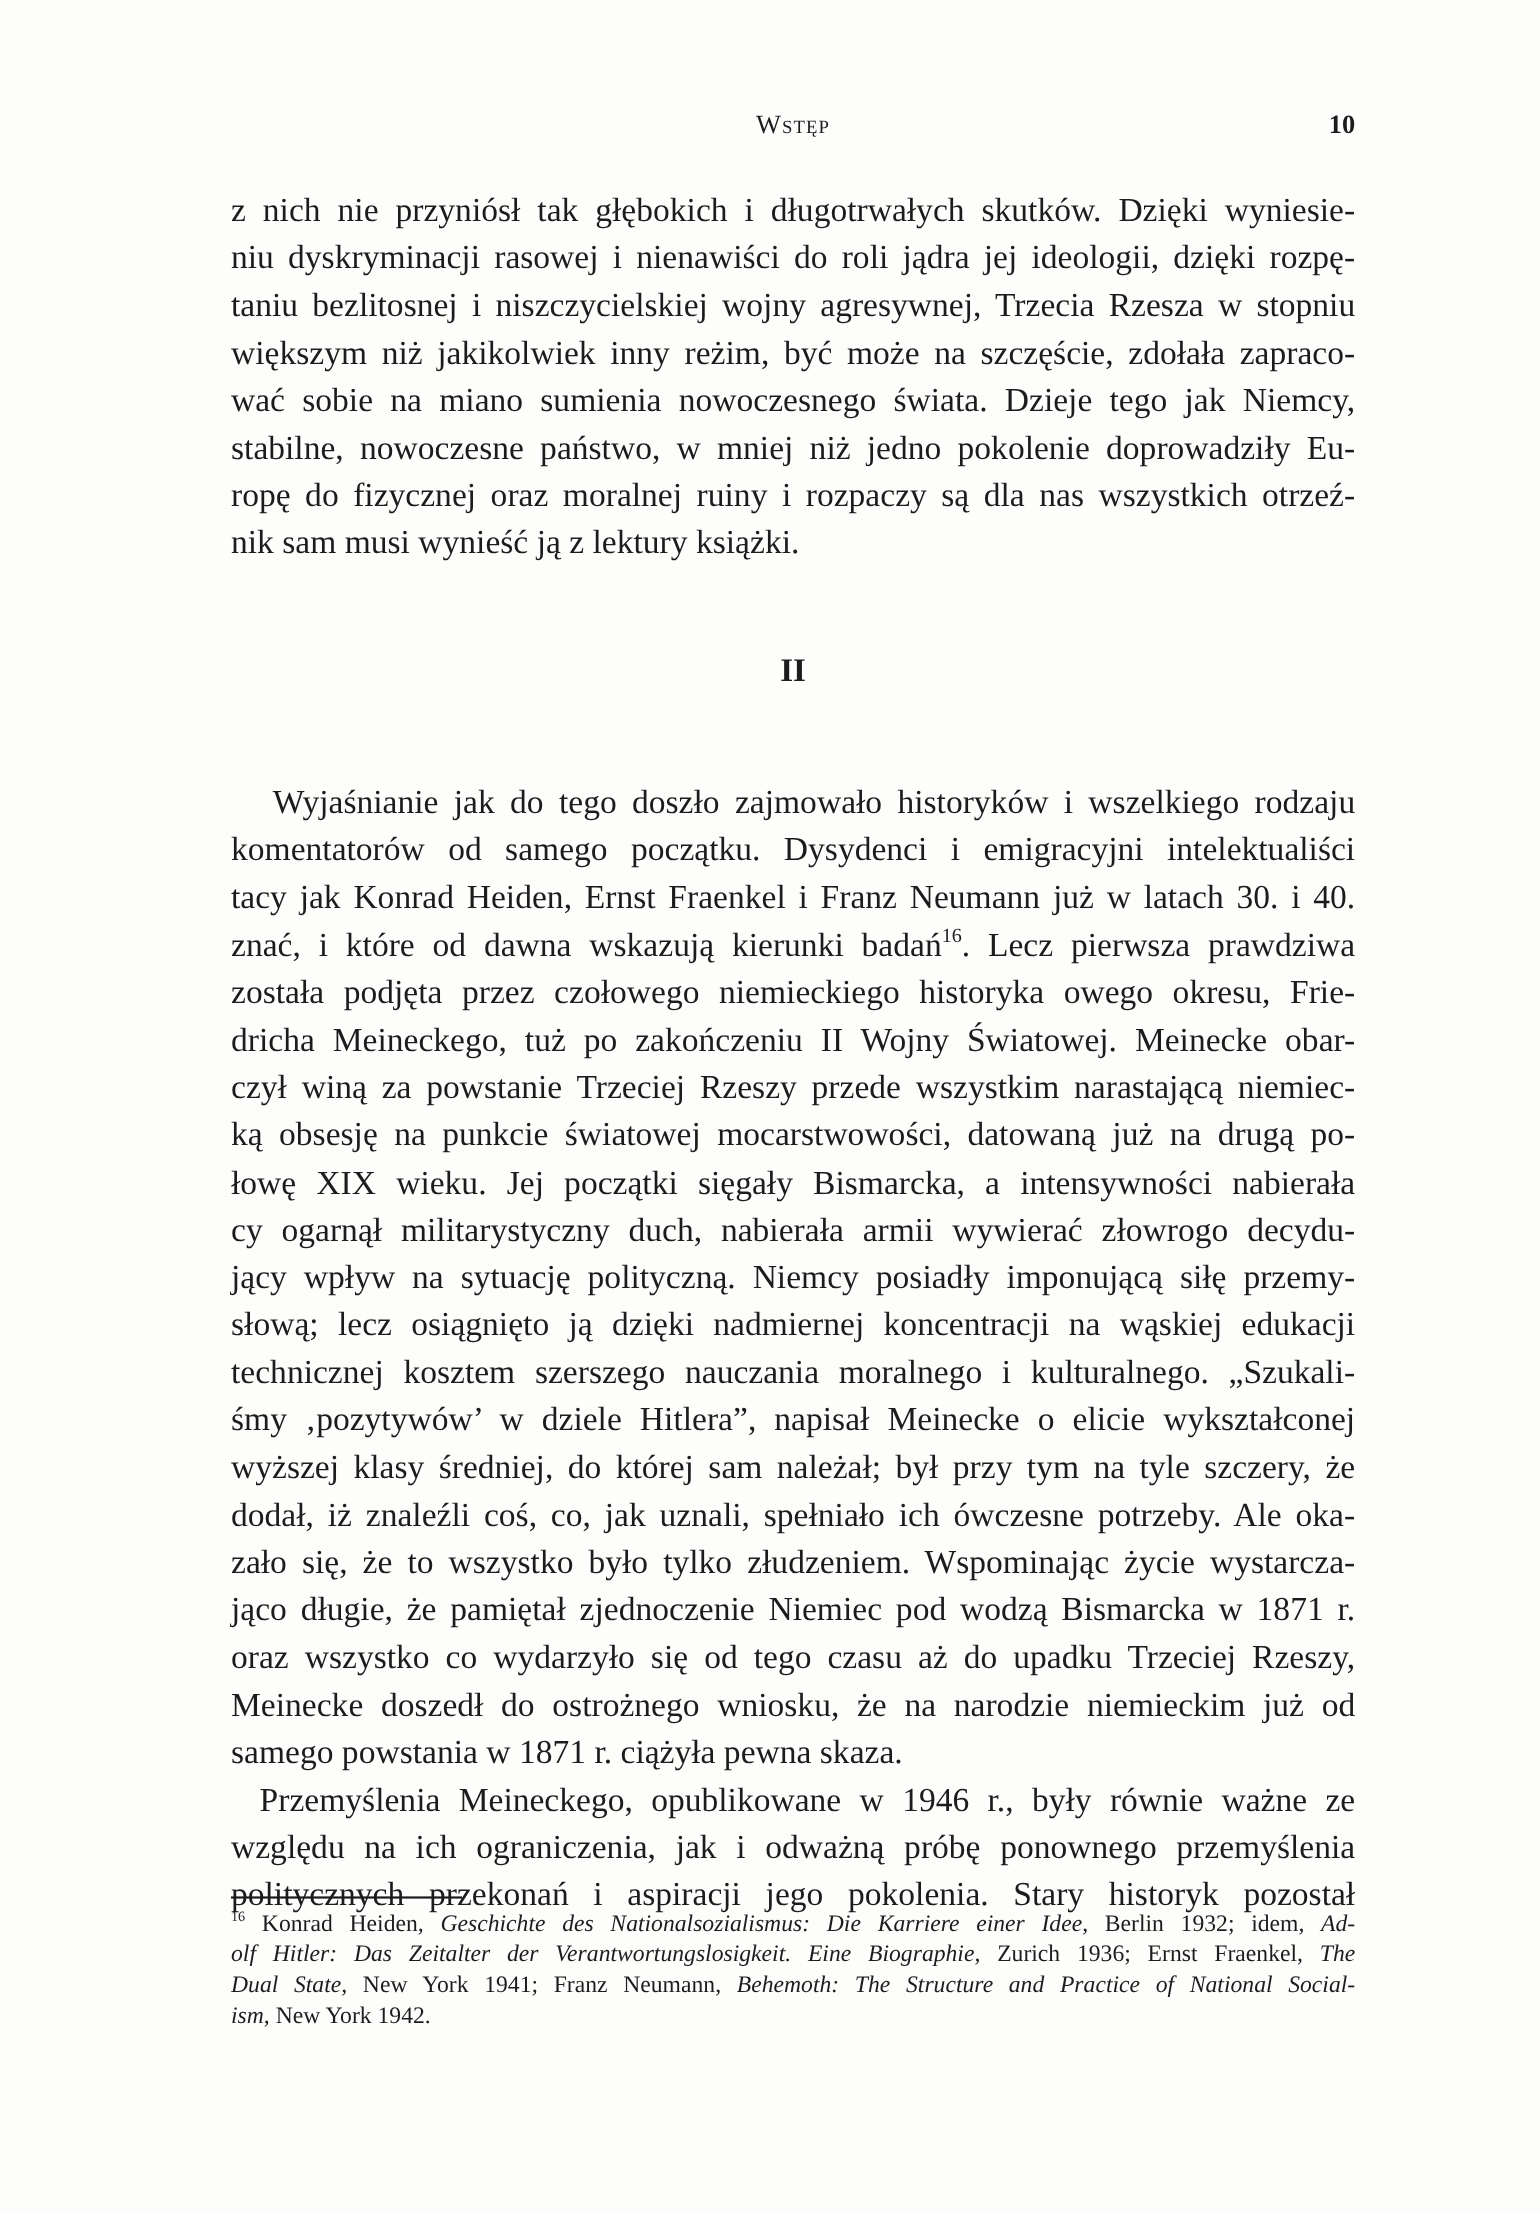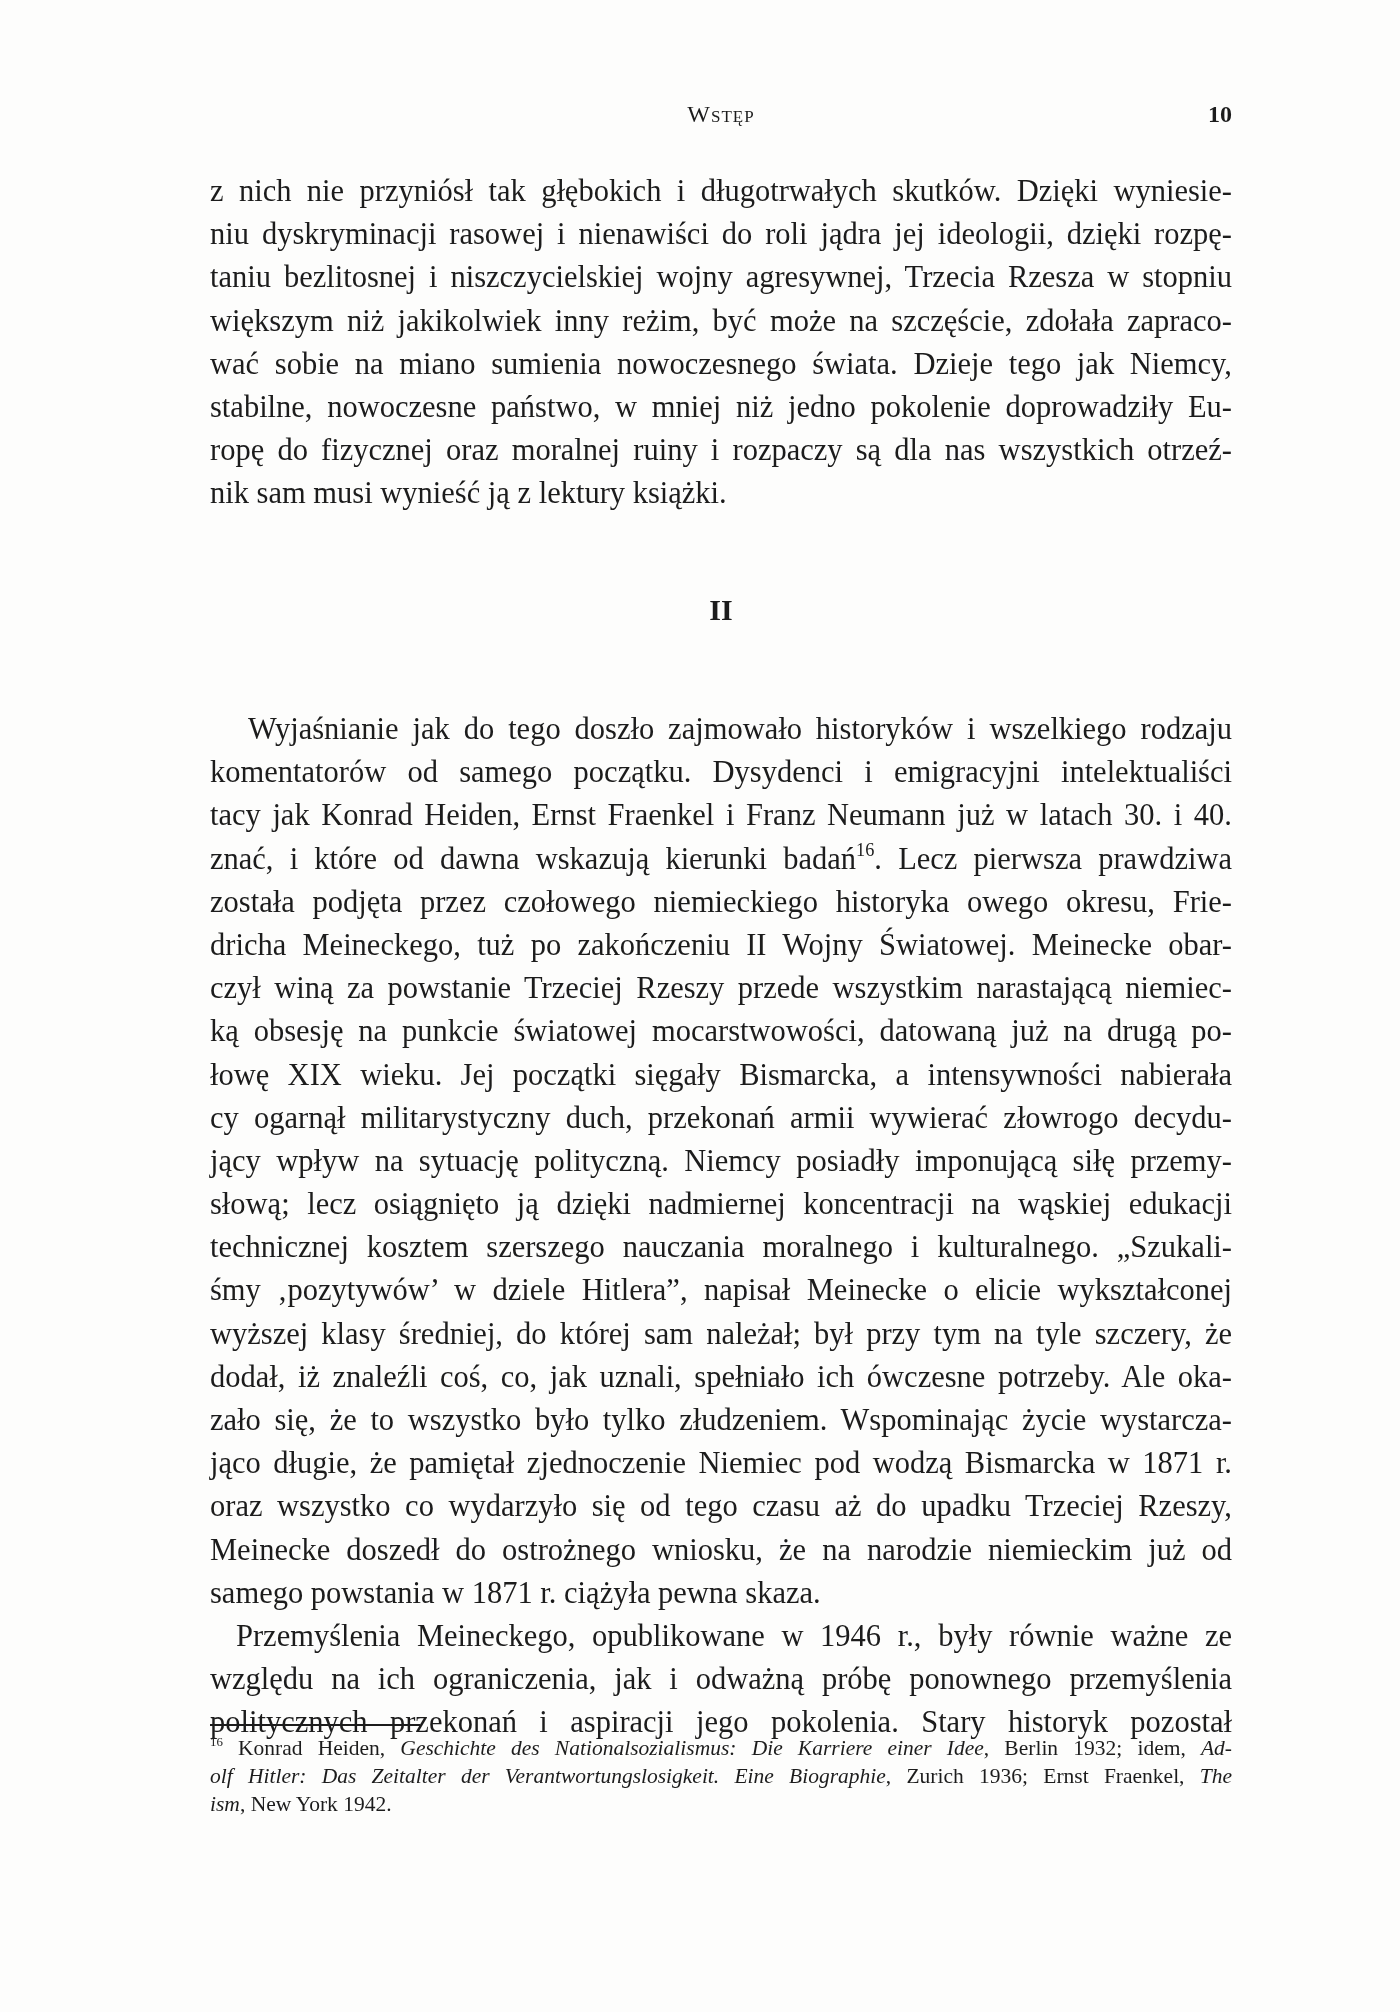--- a/index.html
+++ b/index.html
@@ -139,21 +139,21 @@
     <p>
       <span class="line indent1">Wyjaśnianie jak do tego doszło zajmowało historyków i wszelkiego rodzaju</span>
       <span class="line">komentatorów od samego początku. Dysydenci i emigracyjni intelektualiści</span>
       <span class="line">tacy jak Konrad Heiden, Ernst Fraenkel i Franz Neumann już w latach 30. i 40.</span>
       <span class="line"><span>znać, i które od dawna wskazują kierunki badań</span><sup class="fnref">16</sup><span>. Lecz pierwsza prawdziwa</span></span>
       <span class="line">została podjęta przez czołowego niemieckiego historyka owego okresu, Frie-</span>
       <span class="line">dricha Meineckego, tuż po zakończeniu II Wojny Światowej. Meinecke obar-</span>
       <span class="line">czył winą za powstanie Trzeciej Rzeszy przede wszystkim narastającą niemiec-</span>
       <span class="line">ką obsesję na punkcie światowej mocarstwowości, datowaną już na drugą po-</span>
       <span class="line">łowę XIX wieku. Jej początki sięgały Bismarcka, a intensywności nabierała</span>
-      <span class="line">cy ogarnął militarystyczny duch, przekonań armii wywierać złowrogo decydu-</span>
+      <span class="line">cy ogarnął militarystyczny duch, nabierała armii wywierać złowrogo decydu-</span>
       <span class="line">jący wpływ na sytuację polityczną. Niemcy posiadły imponującą siłę przemy-</span>
       <span class="line">słową; lecz osiągnięto ją dzięki nadmiernej koncentracji na wąskiej edukacji</span>
       <span class="line">technicznej kosztem szerszego nauczania moralnego i kulturalnego. „Szukali-</span>
       <span class="line">śmy ‚pozytywów’ w dziele Hitlera”, napisał Meinecke o elicie wykształconej</span>
       <span class="line">wyższej klasy średniej, do której sam należał; był przy tym na tyle szczery, że</span>
       <span class="line">dodał, iż znaleźli coś, co, jak uznali, spełniało ich ówczesne potrzeby. Ale oka-</span>
       <span class="line">zało się, że to wszystko było tylko złudzeniem. Wspominając życie wystarcza-</span>
       <span class="line">jąco długie, że pamiętał zjednoczenie Niemiec pod wodzą Bismarcka w 1871 r.</span>
       <span class="line">oraz wszystko co wydarzyło się od tego czasu aż do upadku Trzeciej Rzeszy,</span>
       <span class="line">Meinecke doszedł do ostrożnego wniosku, że na narodzie niemieckim już od</span>
@@ -165,17 +165,18 @@
       <span class="line">politycznych przekonań i aspiracji jego pokolenia. Stary historyk pozostał</span>
     </p>
   </div>
 
   <div class="footnote-rule"></div>
 
   <div class="footnotes">
     <div>
       <span class="fn-line"><sup class="fnref">16</sup><span> Konrad Heiden, </span><em>Geschichte des Nationalsozialismus: Die Karriere einer Idee</em><span>, Berlin 1932; idem, </span><em>Ad-</em></span>
       <span class="fn-line"><em>olf Hitler: Das Zeitalter der Verantwortungslosigkeit. Eine Biographie</em><span>, Zurich 1936; Ernst Fraenkel, </span><em>The</em></span>
+      <span class="fn-line"><em>Dual State</em><span>, New York 1941; Franz Neumann, </span><em>Behemoth: The Structure and Practice of National Social-</em></span>
       <span class="fn-line last"><em>ism</em><span>, New York 1942.</span></span>
     </div>
   </div>
 
 </div>
 
 </body></html>

